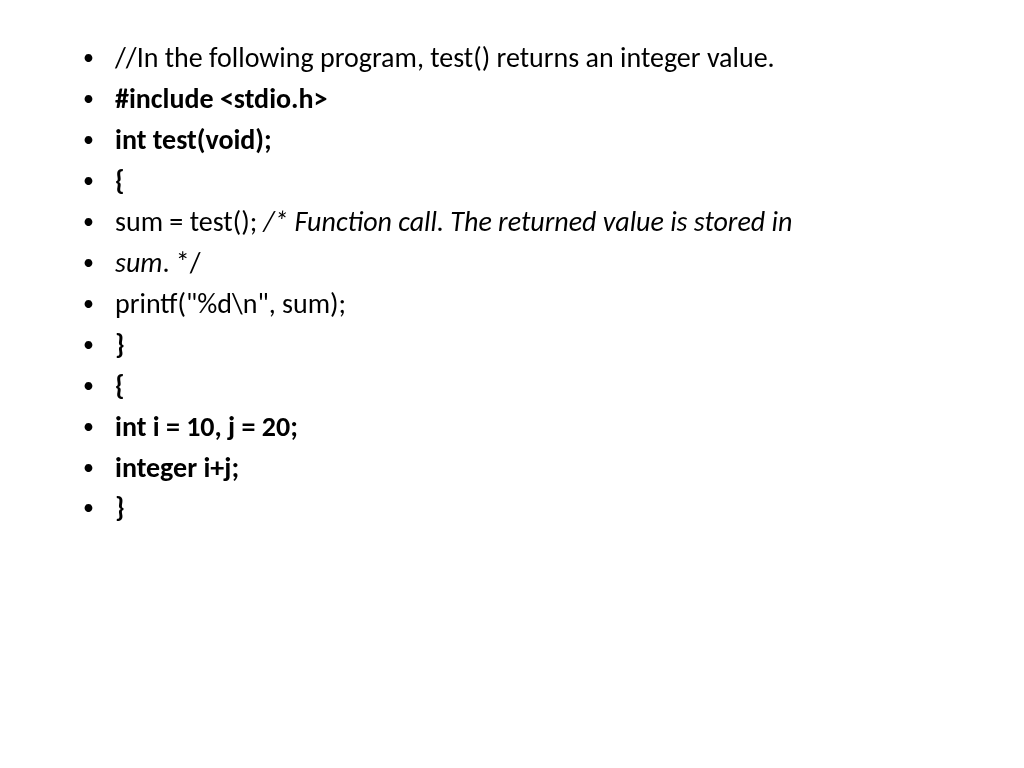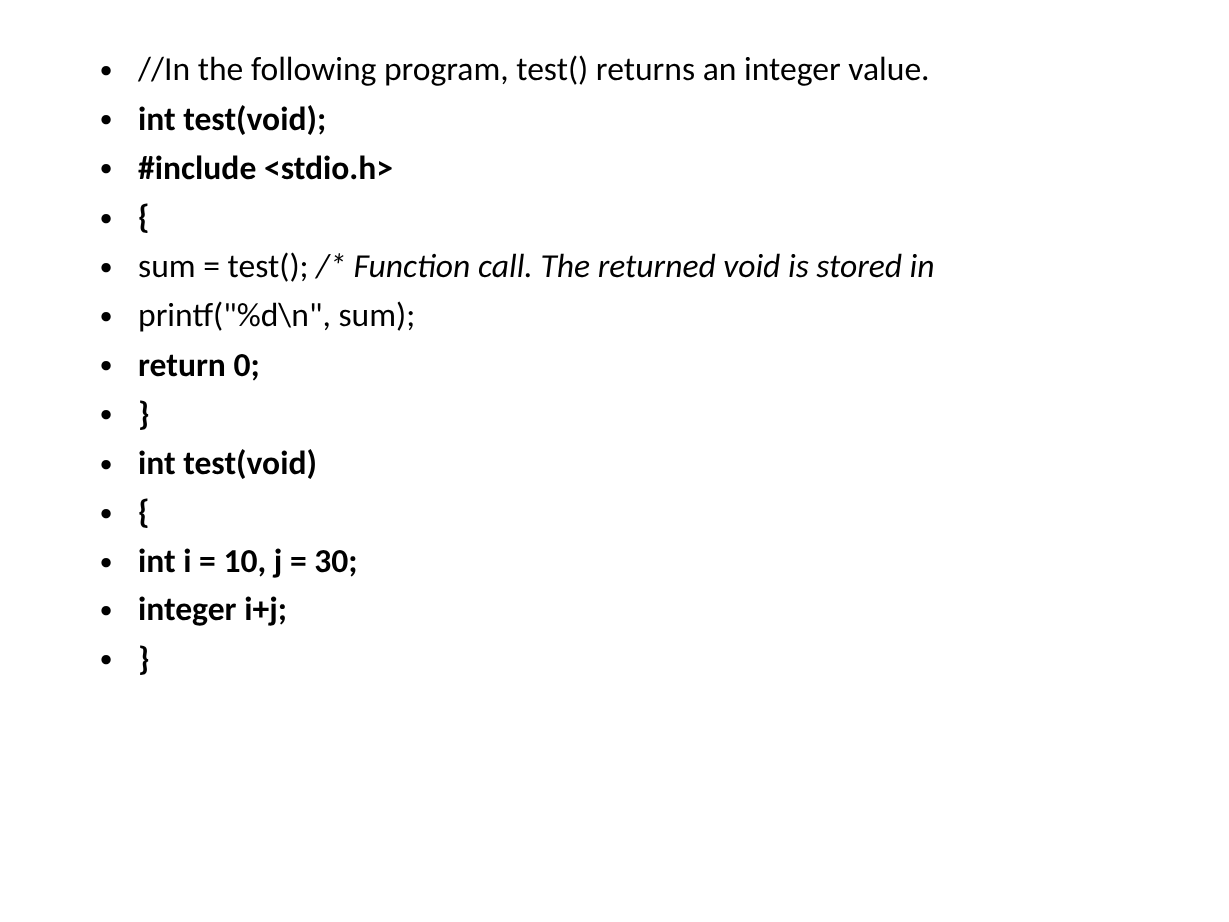--- a/index.html
+++ b/index.html
@@ -36,25 +36,24 @@
     line-height: 1.6;
   }
   .bold { font-weight: 700; }
   .italic { font-style: italic; }
 </style>
 </head>
 <body>
 
 <ul>
   <li><span>//In the following program, test() returns an integer value.</span></li>
+  <li><span class="bold">#include &lt;stdio.h&gt;</span></li>
   <li><span class="bold">int test(void);</span></li>
-  <li><span class="bold">#include &lt;stdio.h&gt;</span></li>
   <li><span class="bold">{</span></li>
-  <li><span>sum = test(); </span><span class="italic">/* Function call. The returned void is stored in</span></li>
+  <li><span>sum = test(); </span><span class="italic">/* Function call. The returned value is stored in</span></li>
+  <li><span class="italic">sum</span><span>. */</span></li>
   <li><span>printf("%d\n", sum);</span></li>
-  <li><span class="bold">return 0;</span></li>
   <li><span class="bold">}</span></li>
-  <li><span class="bold">int test(void)</span></li>
   <li><span class="bold">{</span></li>
-  <li><span class="bold">int i = 10, j = 30;</span></li>
+  <li><span class="bold">int i = 10, j = 20;</span></li>
   <li><span class="bold">integer i+j;</span></li>
   <li><span class="bold">}</span></li>
 </ul>
 
 </body></html>

